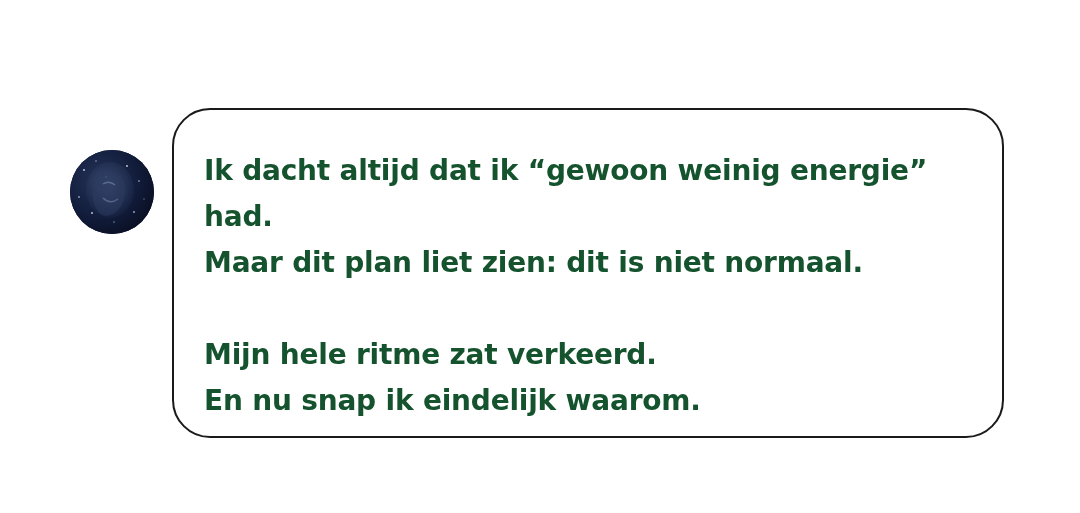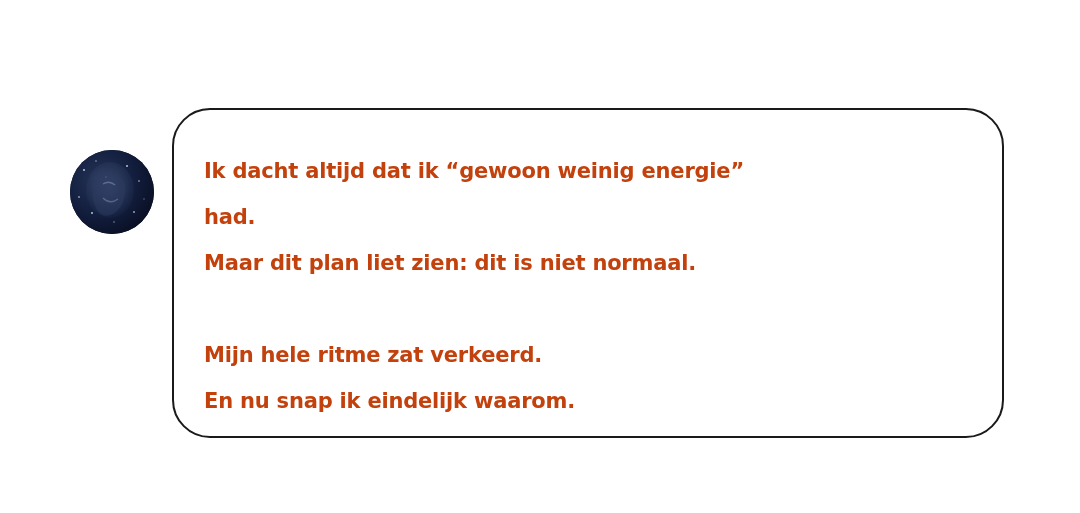--- a/index.html
+++ b/index.html
@@ -50,24 +50,24 @@
     border-radius: 38px;
     background: #ffffff;
   }
 
   .bubble-text {
     position: absolute;
     left: 30px;
     top: 38px;
     right: 24px;
     font-family: "DejaVu Sans", "Liberation Sans", sans-serif;
-    font-size: 21px;
+    font-size: 28px;
     line-height: 46px;
     font-weight: 600;
-    color: #c2410c;
+    color: #14532d;
     letter-spacing: -0.2px;
     white-space: pre-wrap;
   }
 </style>
 </head>
 <body>
 
 <div class="canvas">
 
   <div class="avatar">

